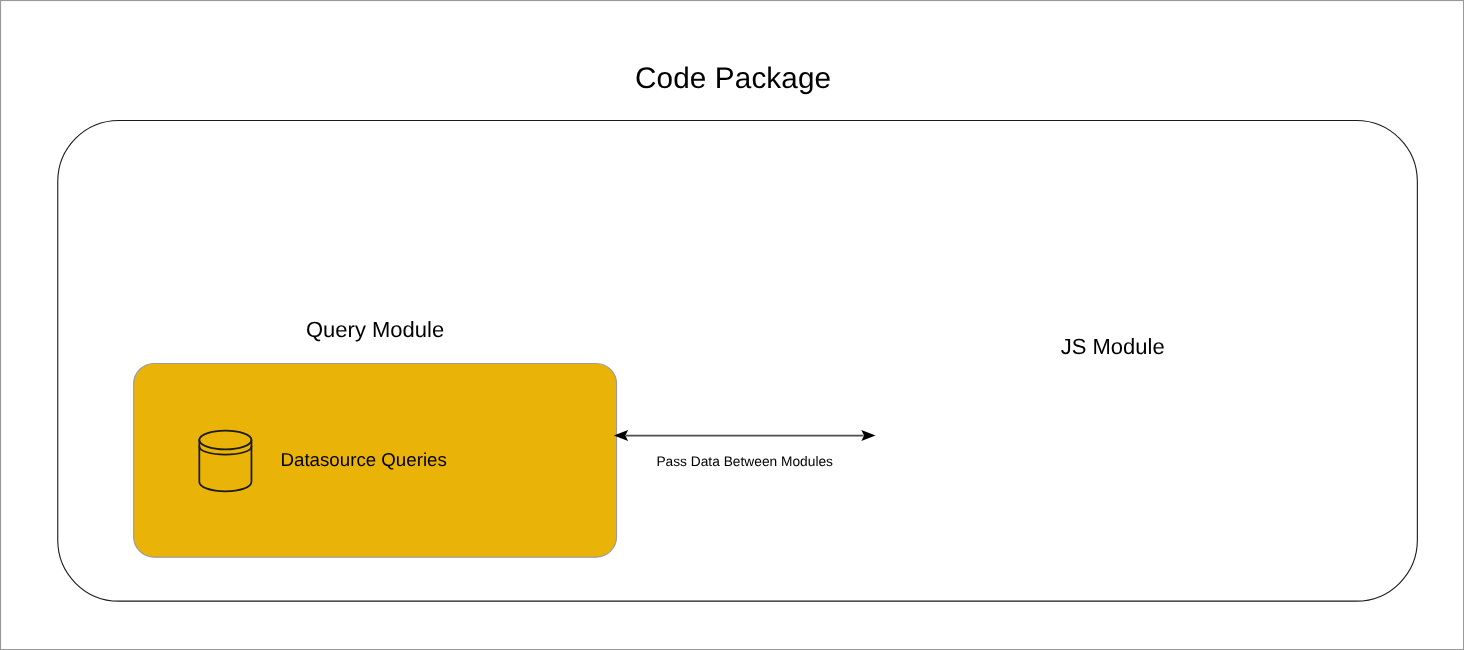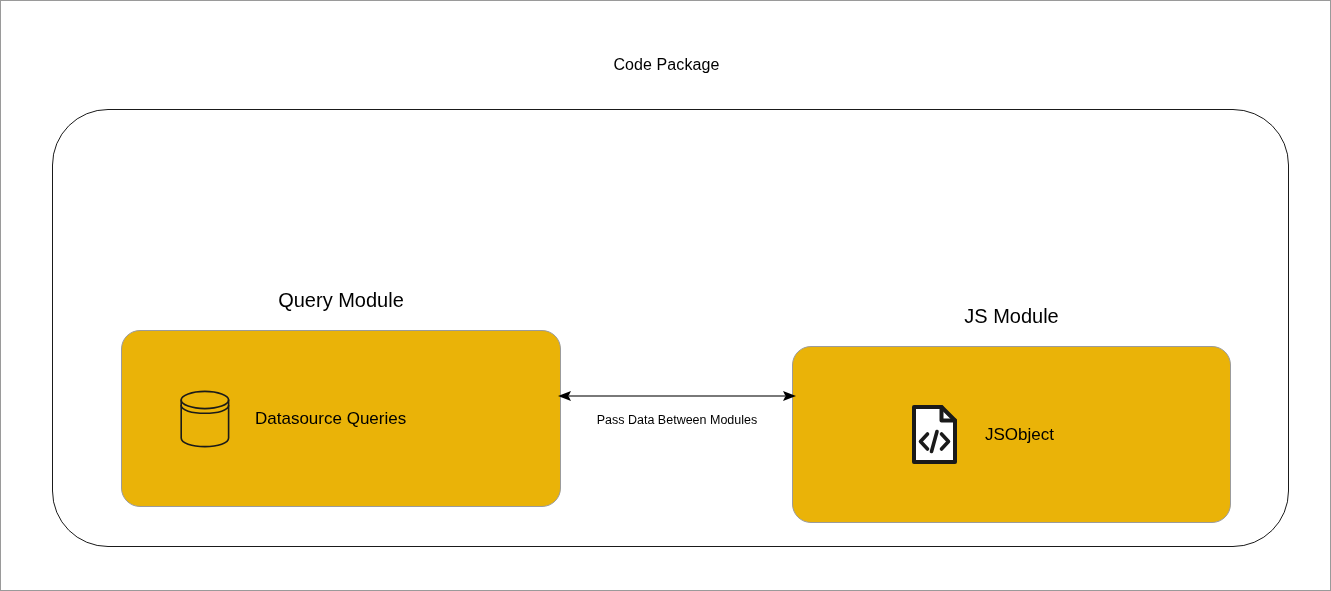--- a/index.html
+++ b/index.html
@@ -22,21 +22,21 @@
     overflow: hidden;
   }
 
   
   .package-title {
     position: absolute;
     left: 0;
     top: 55px;
     width: 1331px;
     text-align: center;
-    font-size: 16px;
+    font-size: 27px;
     color: #000000;
     letter-spacing: 0.1px;
     white-space: nowrap;
   }
 
   
   .package-box {
     position: absolute;
     left: 51px;
     top: 108px;
@@ -156,36 +156,20 @@
             </g>
           </svg>
         </span>
         <span class="item-label">Datasource Queries</span>
       </div>
     </div>
   </div>
 
   <div class="module" id="js-module">
     <div class="module-title">JS Module</div>
-    <div class="module-card">
-      <div class="card-content">
-        <span class="icon">
-          <svg width="47" height="61" viewBox="0 0 47 61" xmlns="http://www.w3.org/2000/svg">
-            <path d="M3 3 L30.5 3 L44 16.5 L44 58 L3 58 Z" fill="#ffffff" stroke="#1a1a1a" stroke-width="4" stroke-linejoin="round" stroke-linecap="round"></path>
-            <path d="M30.5 3 L30.5 16.5 L44 16.5" fill="none" stroke="#1a1a1a" stroke-width="4" stroke-linejoin="round" stroke-linecap="round"></path>
-            <g fill="none" stroke="#1a1a1a" stroke-width="3.6" stroke-linecap="round" stroke-linejoin="round">
-              <path d="M16.5 30 L9.5 37.5 L16.5 45"></path>
-              <path d="M30.5 30 L37.5 37.5 L30.5 45"></path>
-              <path d="M26 27.5 L20.5 47.5"></path>
-            </g>
-          </svg>
-        </span>
-        <span class="item-label">JSObject</span>
-      </div>
-    </div>
   </div>
 
   <div class="connector">
     <svg width="240" height="28" viewBox="0 0 240 28" xmlns="http://www.w3.org/2000/svg">
       <line x1="12" y1="14" x2="228" y2="14" stroke="#4d4d4d" stroke-width="1.6"></line>
       <path d="M1 14 L14 9 L11.5 14 L14 19 Z" fill="#000000"></path>
       <path d="M239 14 L226 9 L228.5 14 L226 19 Z" fill="#000000"></path>
     </svg>
   </div>
   <div class="connector-label">Pass Data Between Modules</div>

